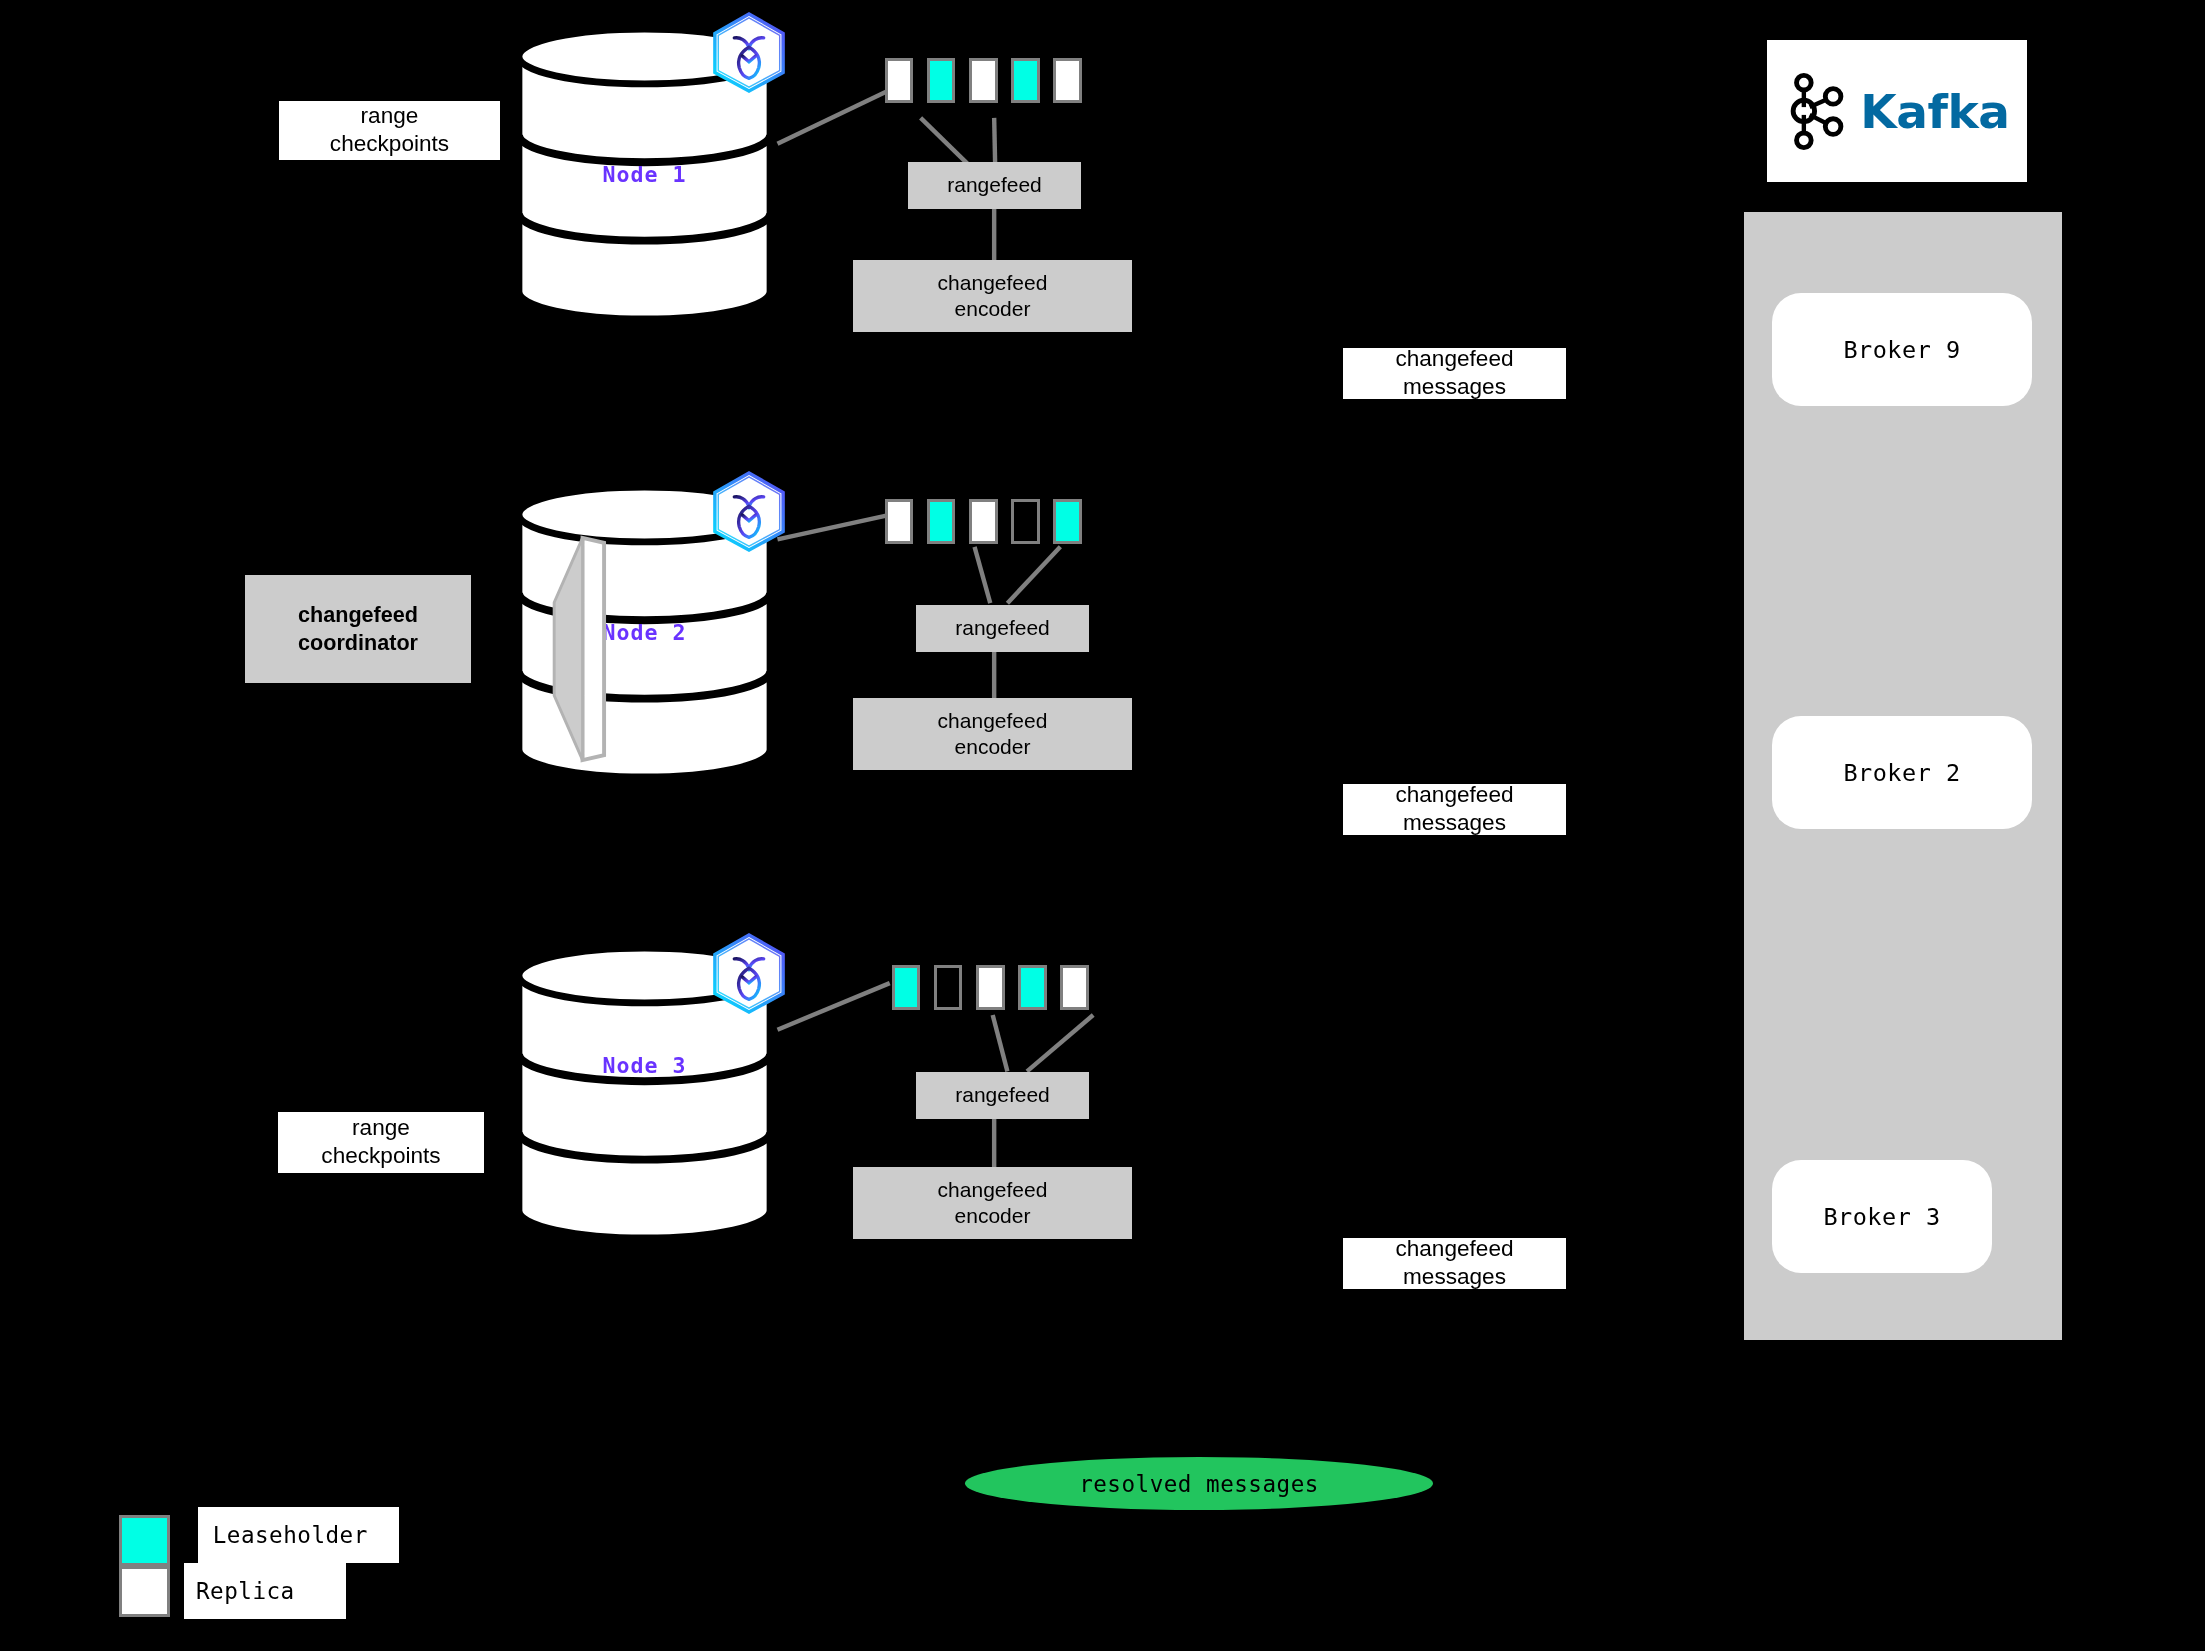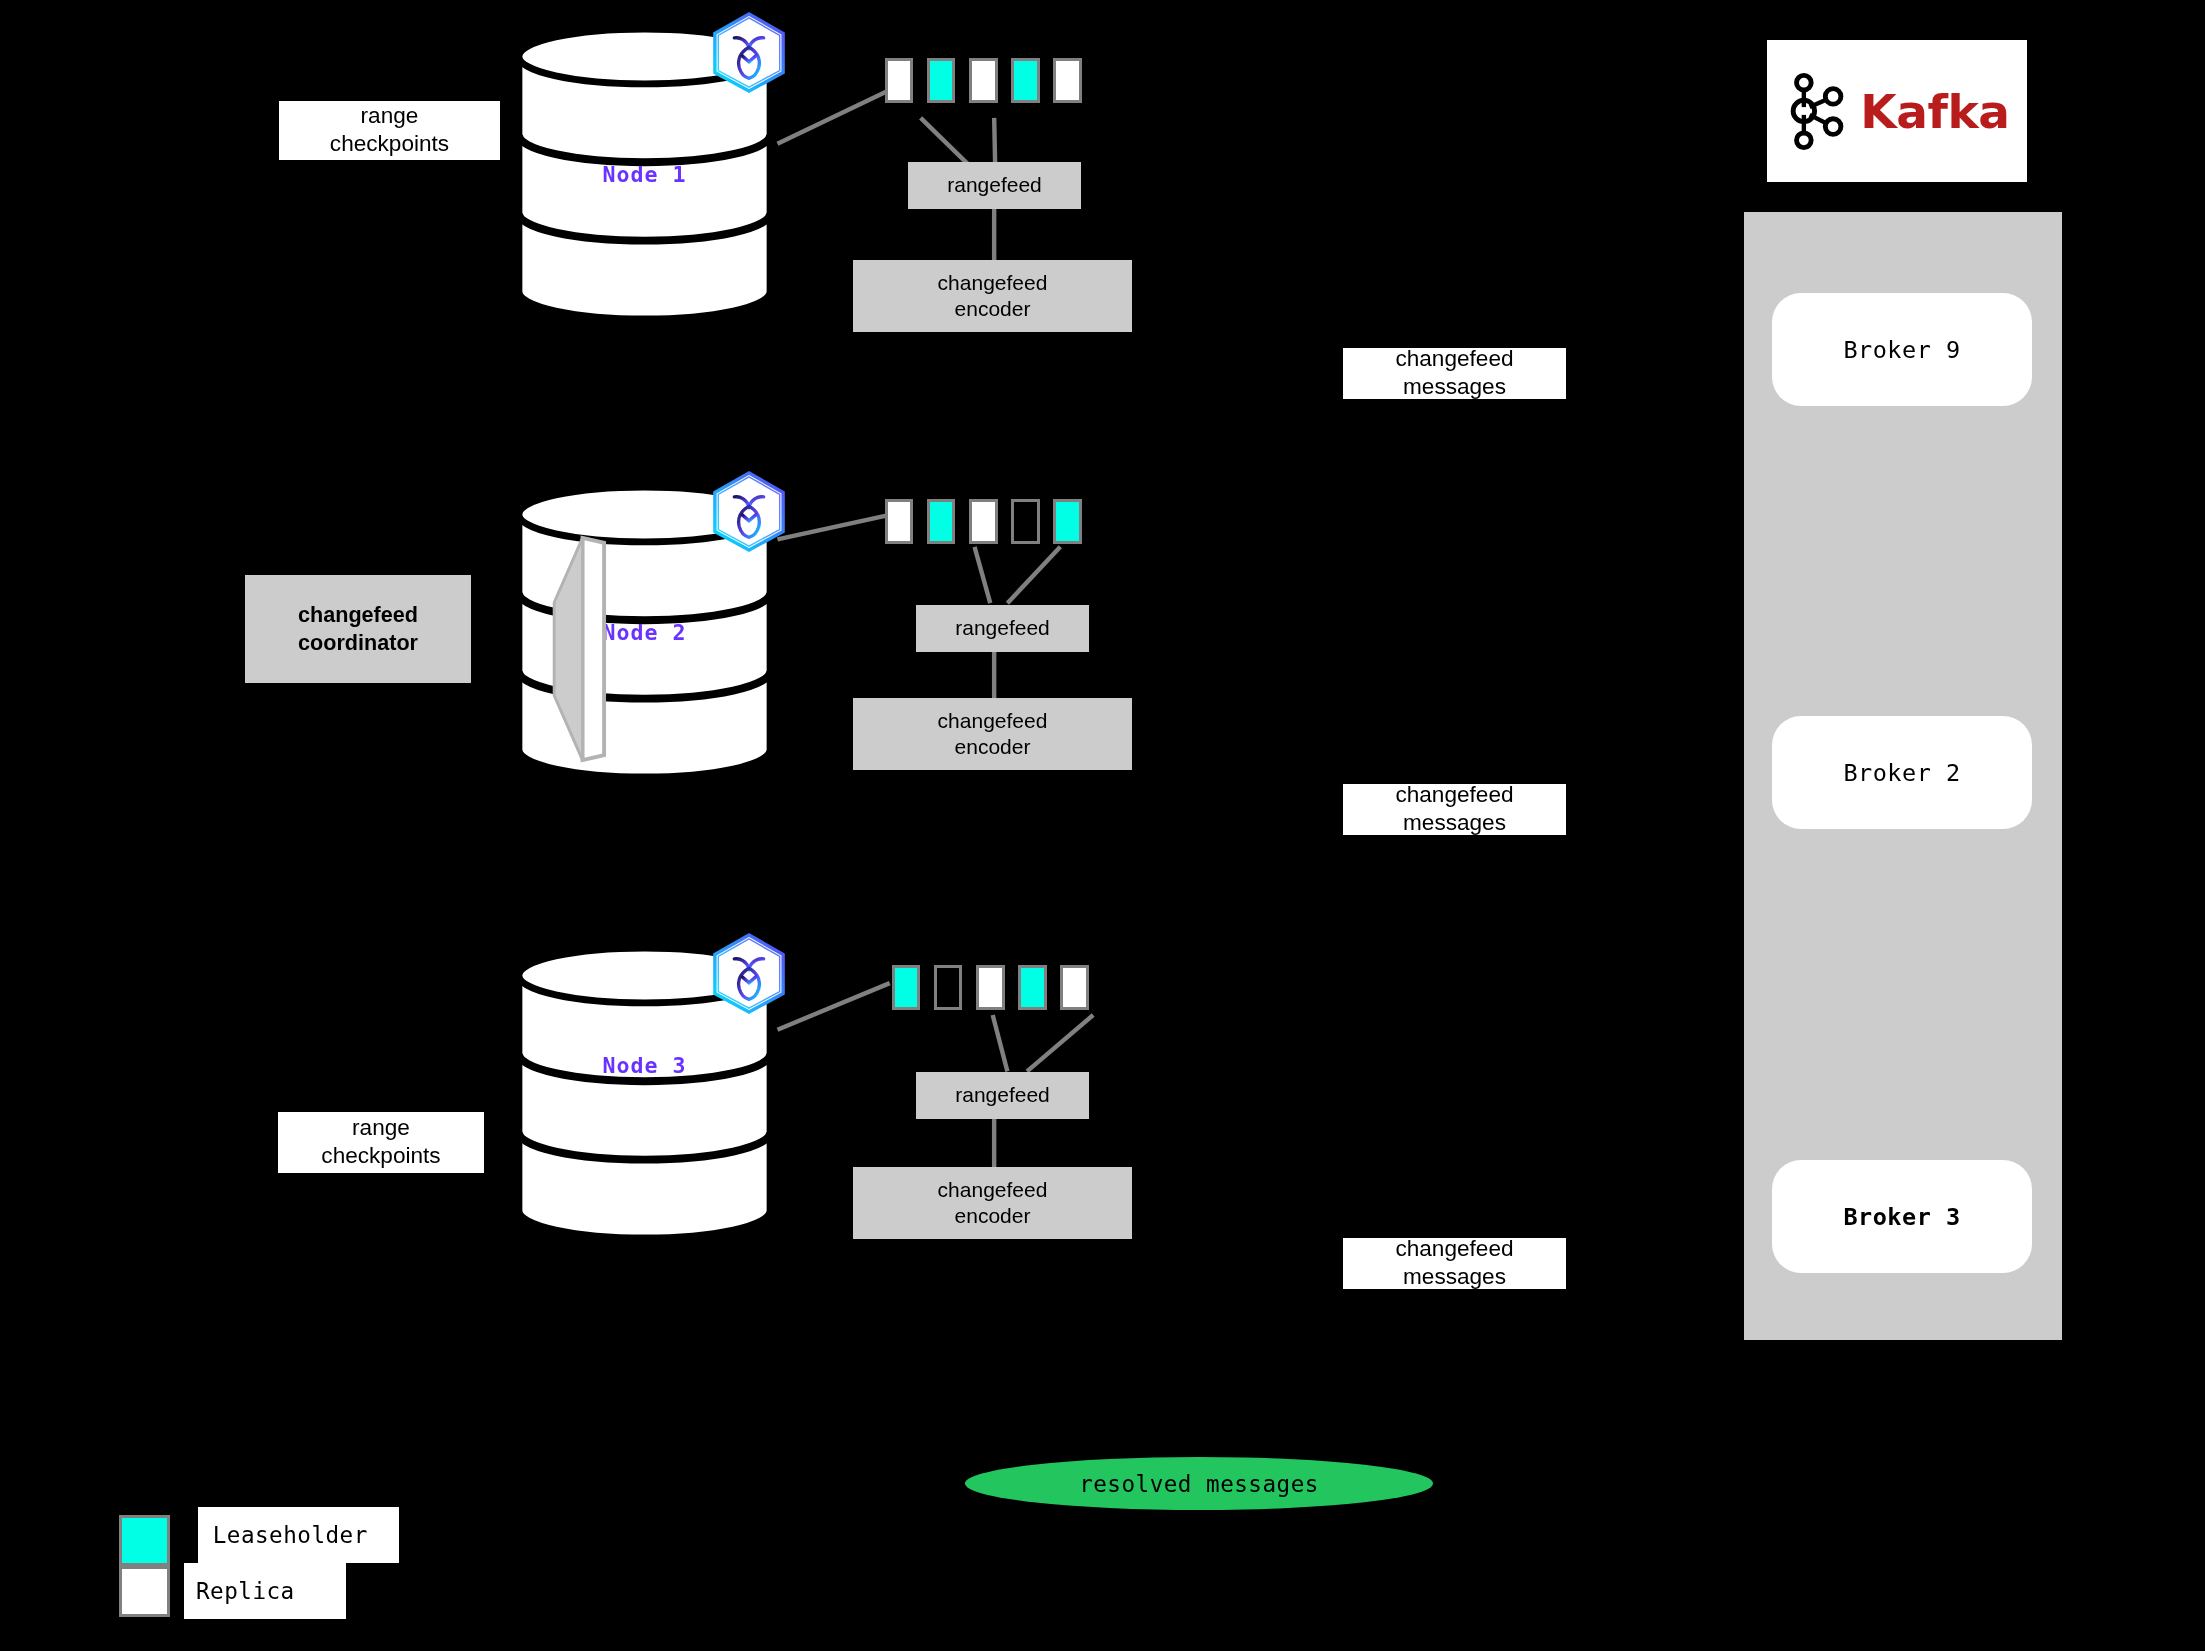--- a/index.html
+++ b/index.html
@@ -119,21 +119,21 @@
     align-items: center;
     justify-content: center;
     gap: 10.8px;
   }
   .kafka-logo { width: 65px; height: 78px; }
   .kafka-logo svg { display:block; width:100%; height:100%; }
   .kafka-word {
     font-family: "DejaVu Sans", sans-serif;
     font-weight: bold;
     font-size: 47px;
-    color: #b91c1c;
+    color: #0369a1;
     letter-spacing: -0.5px;
   }
   .kafka-panel {
     position: absolute;
     background: #CCCCCC;
   }
   .broker {
     position: absolute;
     background: #ffffff;
     border-radius: 29px;
@@ -390,21 +390,21 @@
         </g>
       </svg>
     </span>
     <span class="kafka-word">Kafka</span>
   </div>
 
   <div class="kafka-panel" style="left:1744px; top:212px; width:318px; height:1128px;"></div>
 
   <div class="broker" style="left:1772px; top:293px; width:260px; height:113px;">Broker 9</div>
   <div class="broker" style="left:1772px; top:716px; width:260px; height:113px;">Broker 2</div>
-  <div class="broker" style="left:1772px; top:1160px; width:260px; height:113px;font-weight:bold;">Broker 3</div>
+  <div class="broker" style="left:1772px; top:1160px; width:220px; height:113px;">Broker 3</div>
 
   <div class="pill" style="left:965px; top:1457px; width:468px; height:53px;">resolved messages</div>
 
   <div class="legend-swatch" style="left:119px; top:1515px; background:#00FFE5;"></div>
   <div class="legend-text" style="left:198px; top:1507px; width:201px; height:56px;">Leaseholder</div>
   <div class="legend-swatch" style="left:119px; top:1566px; background:#ffffff;"></div>
   <div class="legend-text" style="left:184px; top:1563px; width:162px; height:56px;padding-left:12px;">Replica</div>
 
 </div>
 

